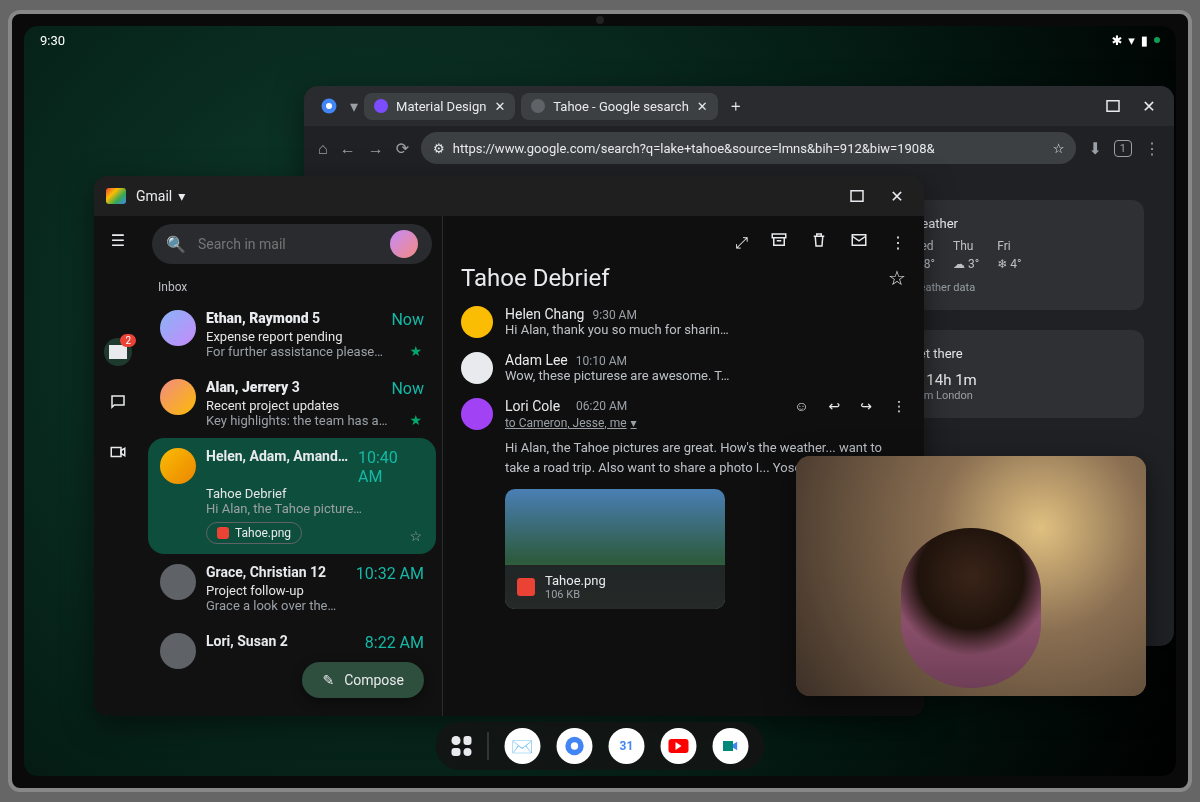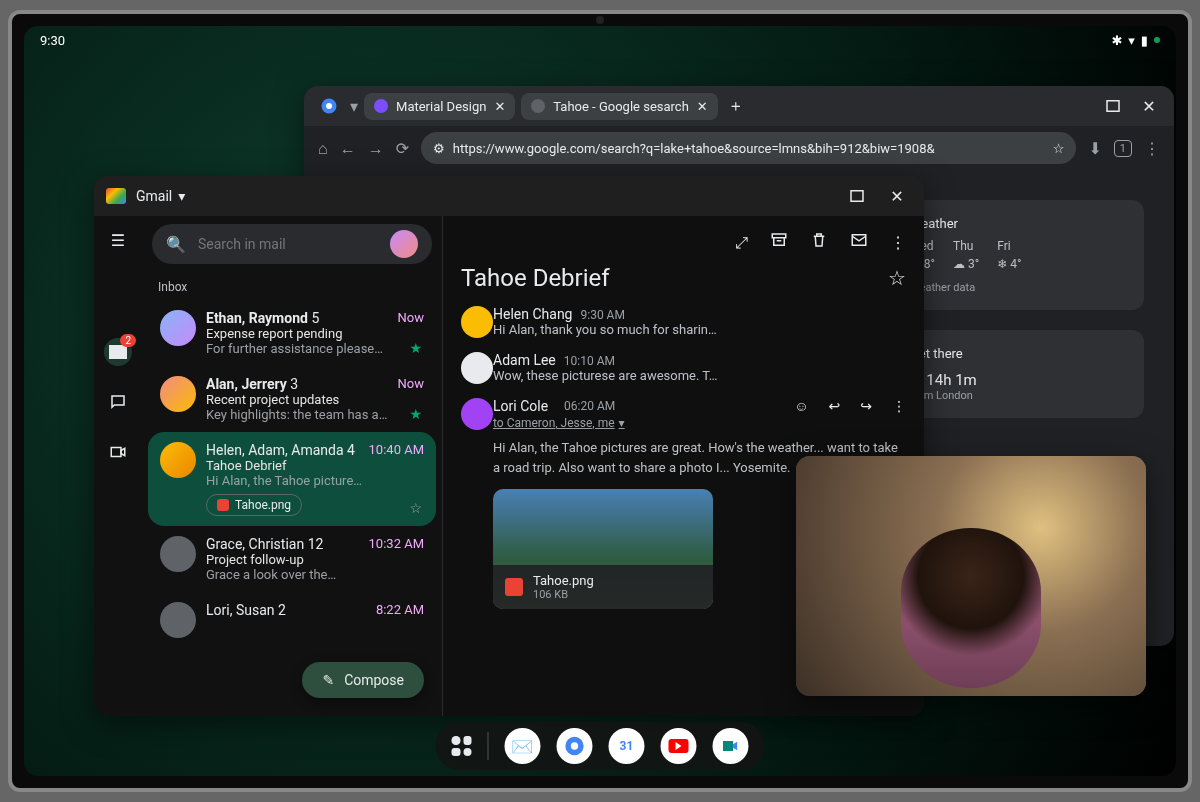--- a/index.html
+++ b/index.html
@@ -39,32 +39,32 @@
   .gmail-list { width: 300px; background:#111; padding: 8px 0 0 0; overflow:hidden; }
   .searchbar { margin: 0 10px 8px; background:#2a2b2e; border-radius:24px; height:40px; display:flex; align-items:center; padding:0 14px; gap:12px; color:#9aa0a6; }
   .searchbar input { background:transparent; border:none; outline:none; color:#e8eaed; flex:1; font-size:14px;}
   .avatar { width:28px; height:28px; border-radius:50%; background:linear-gradient(135deg,#c58af9,#f28b82); }
   .inbox-label { font-size:12px; color:#bdc1c6; padding:8px 16px 6px;}
   .thread { display:flex; gap:10px; padding:10px 12px; border-radius:16px; margin:0 6px; position:relative; }
   .thread.selected { background:#0d4f3c; }
   .thread .av { width:36px; height:36px; border-radius:50%; background:#5f6368; flex-shrink:0; }
   .thread .meta { flex:1; min-width:0; }
   .thread .row1 { display:flex; justify-content:space-between; font-size:14px; color:#e8eaed; }
-  .thread .row1 .senders { font-weight:400; overflow:hidden; text-overflow:ellipsis; white-space:nowrap;}
-  .thread .row1 .time { font-size:13px; color:#f0abfc; margin-left:6px;}
+  .thread .row1 .senders { font-weight:700; overflow:hidden; text-overflow:ellipsis; white-space:nowrap;}
+  .thread .row1 .time { font-size:16px; color:#14b8a6; margin-left:6px;}
   .thread .subj { font-size:13px; color:#e5e5e5; white-space:nowrap; overflow:hidden; text-overflow:ellipsis;}
   .thread .snip { font-size:13px; color:#9aa0a6; white-space:nowrap; overflow:hidden; text-overflow:ellipsis;}
   .thread .star { position:absolute; right:14px; bottom:10px; color:#00a86b; font-size:14px;}
   .chip { display:inline-flex; align-items:center; gap:6px; border:1px solid #5f6368; border-radius:14px; padding:3px 10px; font-size:12px; margin-top:6px; color:#e8eaed;}
   .chip .dot { width:12px; height:12px; background:#ea4335; border-radius:3px;}
   .compose-btn { position:absolute; right:18px; bottom:18px; background:#2e4f3e; color:#e8eaed; border-radius:18px; padding:10px 20px; display:flex; align-items:center; gap:10px; font-size:14px; box-shadow:0 4px 12px rgba(0,0,0,.4);}
   .gmail-reader { flex:1; background:#0f0f0f; padding:10px 18px; position:relative; border-left:1px solid #2a2b2e; overflow:hidden;}
   .reader-actions { display:flex; justify-content:flex-end; gap:22px; color:#e8eaed; height:32px; align-items:center; margin-bottom:6px;}
   .reader-title { font-size:24px; font-weight:400; color:#e8eaed; display:flex; justify-content:space-between; align-items:center; margin-bottom:14px;}
-  .msg { display:flex; margin-bottom:14px; }
+  .msg { display:flex; gap:12px; margin-bottom:14px; }
   .msg .av { width:32px; height:32px; border-radius:50%; background:#f4b400; flex-shrink:0;}
   .msg .body { flex:1; min-width:0;}
   .msg .hdr { font-size:14px; color:#e8eaed;}
   .msg .ts { font-size:12px; color:#9aa0a6; margin-left:8px;}
   .msg .txt { font-size:13px; color:#bdc1c6; white-space:nowrap; overflow:hidden; text-overflow:ellipsis;}
   .msg.expanded .txt { white-space:normal; margin-top:8px; line-height:1.5;}
   .msg-actions { display:flex; gap:20px; color:#e8eaed; align-items:center;}
   .attach-preview { margin-top:12px; width:220px; border-radius:10px; overflow:hidden; background:linear-gradient(180deg,#4a7fb5 0%,#2d5a3d 60%,#6b8e5a 100%); height:120px; position:relative;}
   .attach-bar { position:absolute; bottom:0; left:0; right:-120px; background:rgba(32,33,36,.92); padding:8px 12px; display:flex; align-items:center; gap:10px; font-size:13px;}
   .attach-bar .fn { flex:1;}

